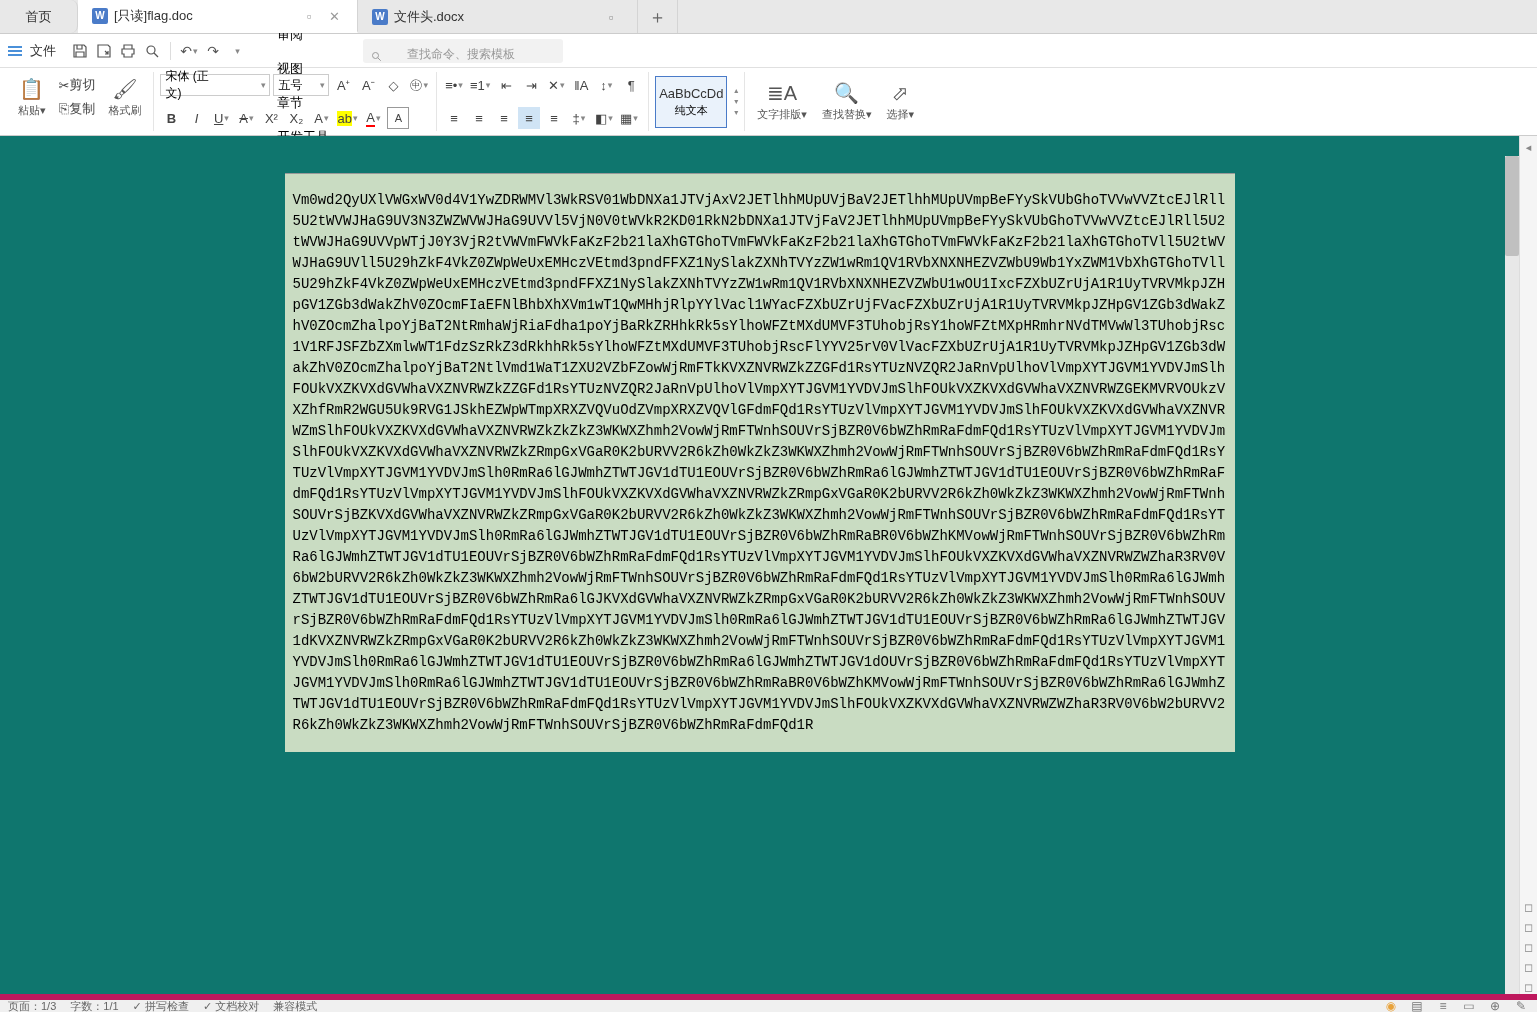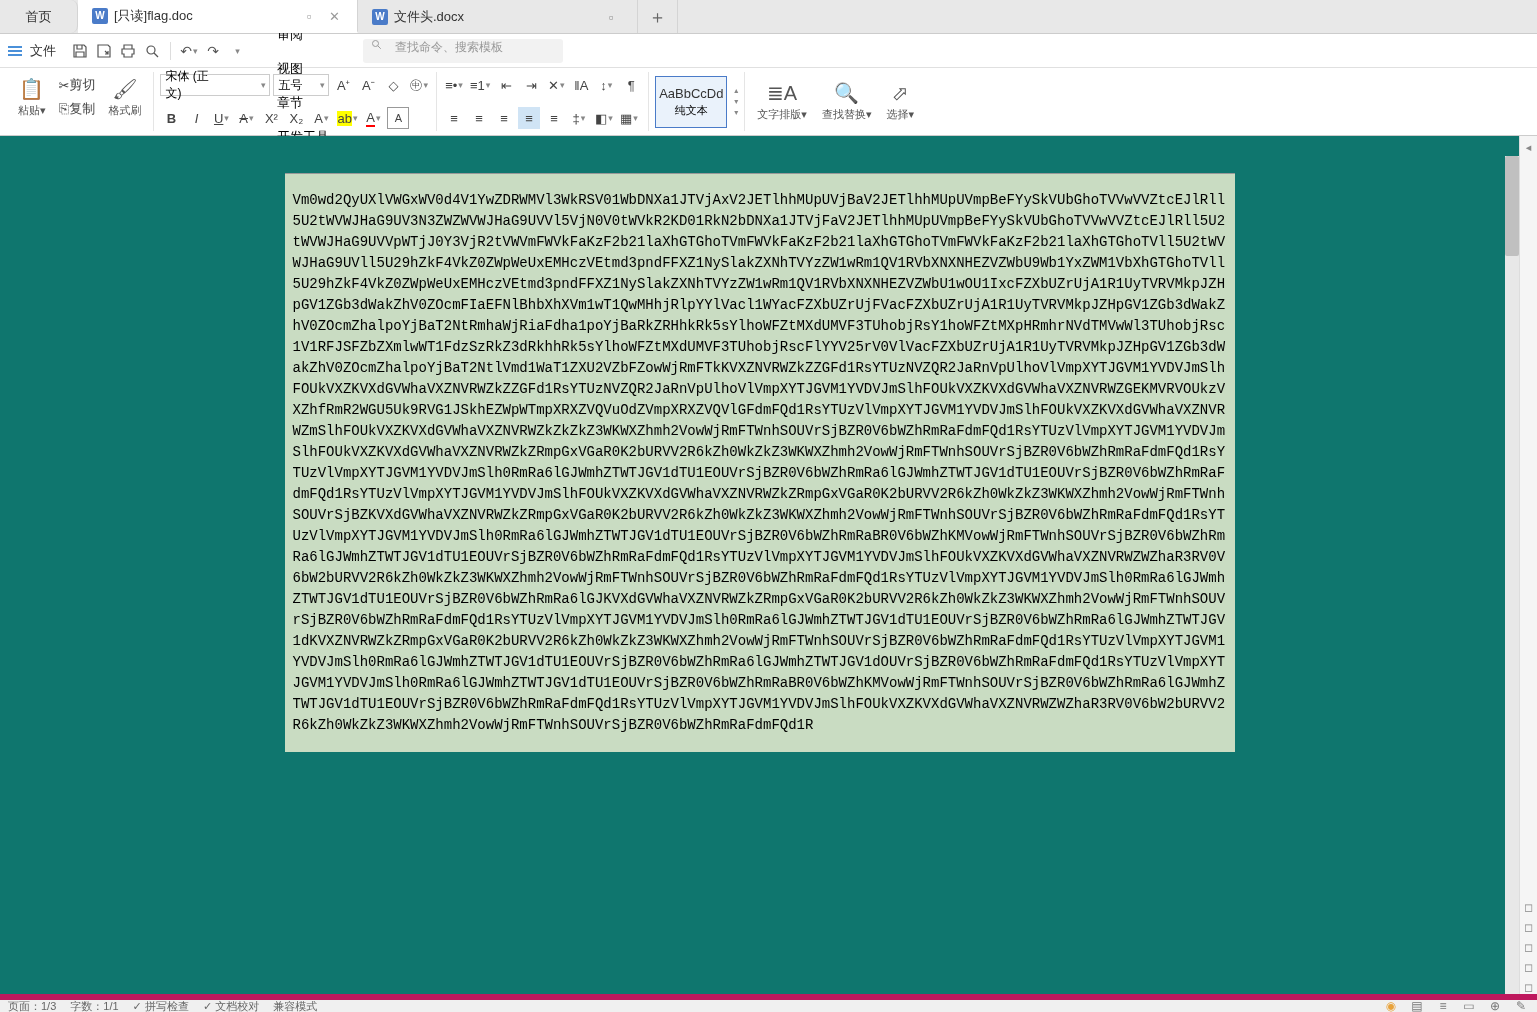--- a/index.html
+++ b/index.html
@@ -21,21 +21,21 @@
 .menu-row { height: 34px; display: flex; align-items: center; padding: 0 8px; gap: 4px; border-bottom: 1px solid #e0e0e0; }
 .hamburger { display: flex; flex-direction: column; gap: 2px; margin-right: 4px; }
 .hamburger span { width: 14px; height: 2px; background: #4a90d9; }
 .file-label { font-size: 13px; color: #333; margin-right: 10px; }
 .qa-icon { width: 20px; height: 20px; display: flex; align-items: center; justify-content: center; color: #555; font-size: 14px; }
 .qa-sep { width: 1px; height: 18px; background: #ddd; margin: 0 4px; }
 .dd { font-size: 9px; color: #888; margin-left: 1px; }
 .ribbon-tabs { display: flex; margin-left: 14px; gap: 0; flex-direction: column; }
 .ribbon-tab { padding: 8px 12px; font-size: 13px; color: #000000; cursor: pointer; }
 .ribbon-tab.active { color: #4a7bc8; border-bottom: 2px solid #4a7bc8; }
-.search-box { margin-left: 18px; width: 200px; height: 24px; background: #f2f2f2; border-radius: 3px; display: flex; align-items: flex-start; padding: 0 8px; font-size: 12px; color: #999; gap: 12px; }
+.search-box { margin-left: 18px; width: 200px; height: 24px; background: #f2f2f2; border-radius: 3px; display: flex; align-items: flex-end; padding: 0 8px; font-size: 12px; color: #999; gap: 24px; }
 
 
 .ribbon { height: 68px; display: flex; align-items: stretch; padding: 4px 6px; gap: 0; border-bottom: 1px solid #ccc; background: #fff; }
 .rgroup { display: flex; flex-direction: column; justify-content: space-between; padding: 2px 6px; border-right: 1px solid #e5e5e5; }
 .rgroup.nb { border-right: none; }
 .rrow { display: flex; align-items: center; gap: 3px; }
 .rbtn { min-width: 22px; height: 22px; display: flex; align-items: center; justify-content: center; font-size: 13px; color: #444; cursor: pointer; padding: 0 2px; }
 .rbtn.wide { padding: 0 4px; }
 .vbtn { display: flex; flex-direction: column; align-items: center; justify-content: center; gap: 2px; padding: 2px 6px; cursor: pointer; }
 .vbtn .vicon { font-size: 20px; color: #555; }

